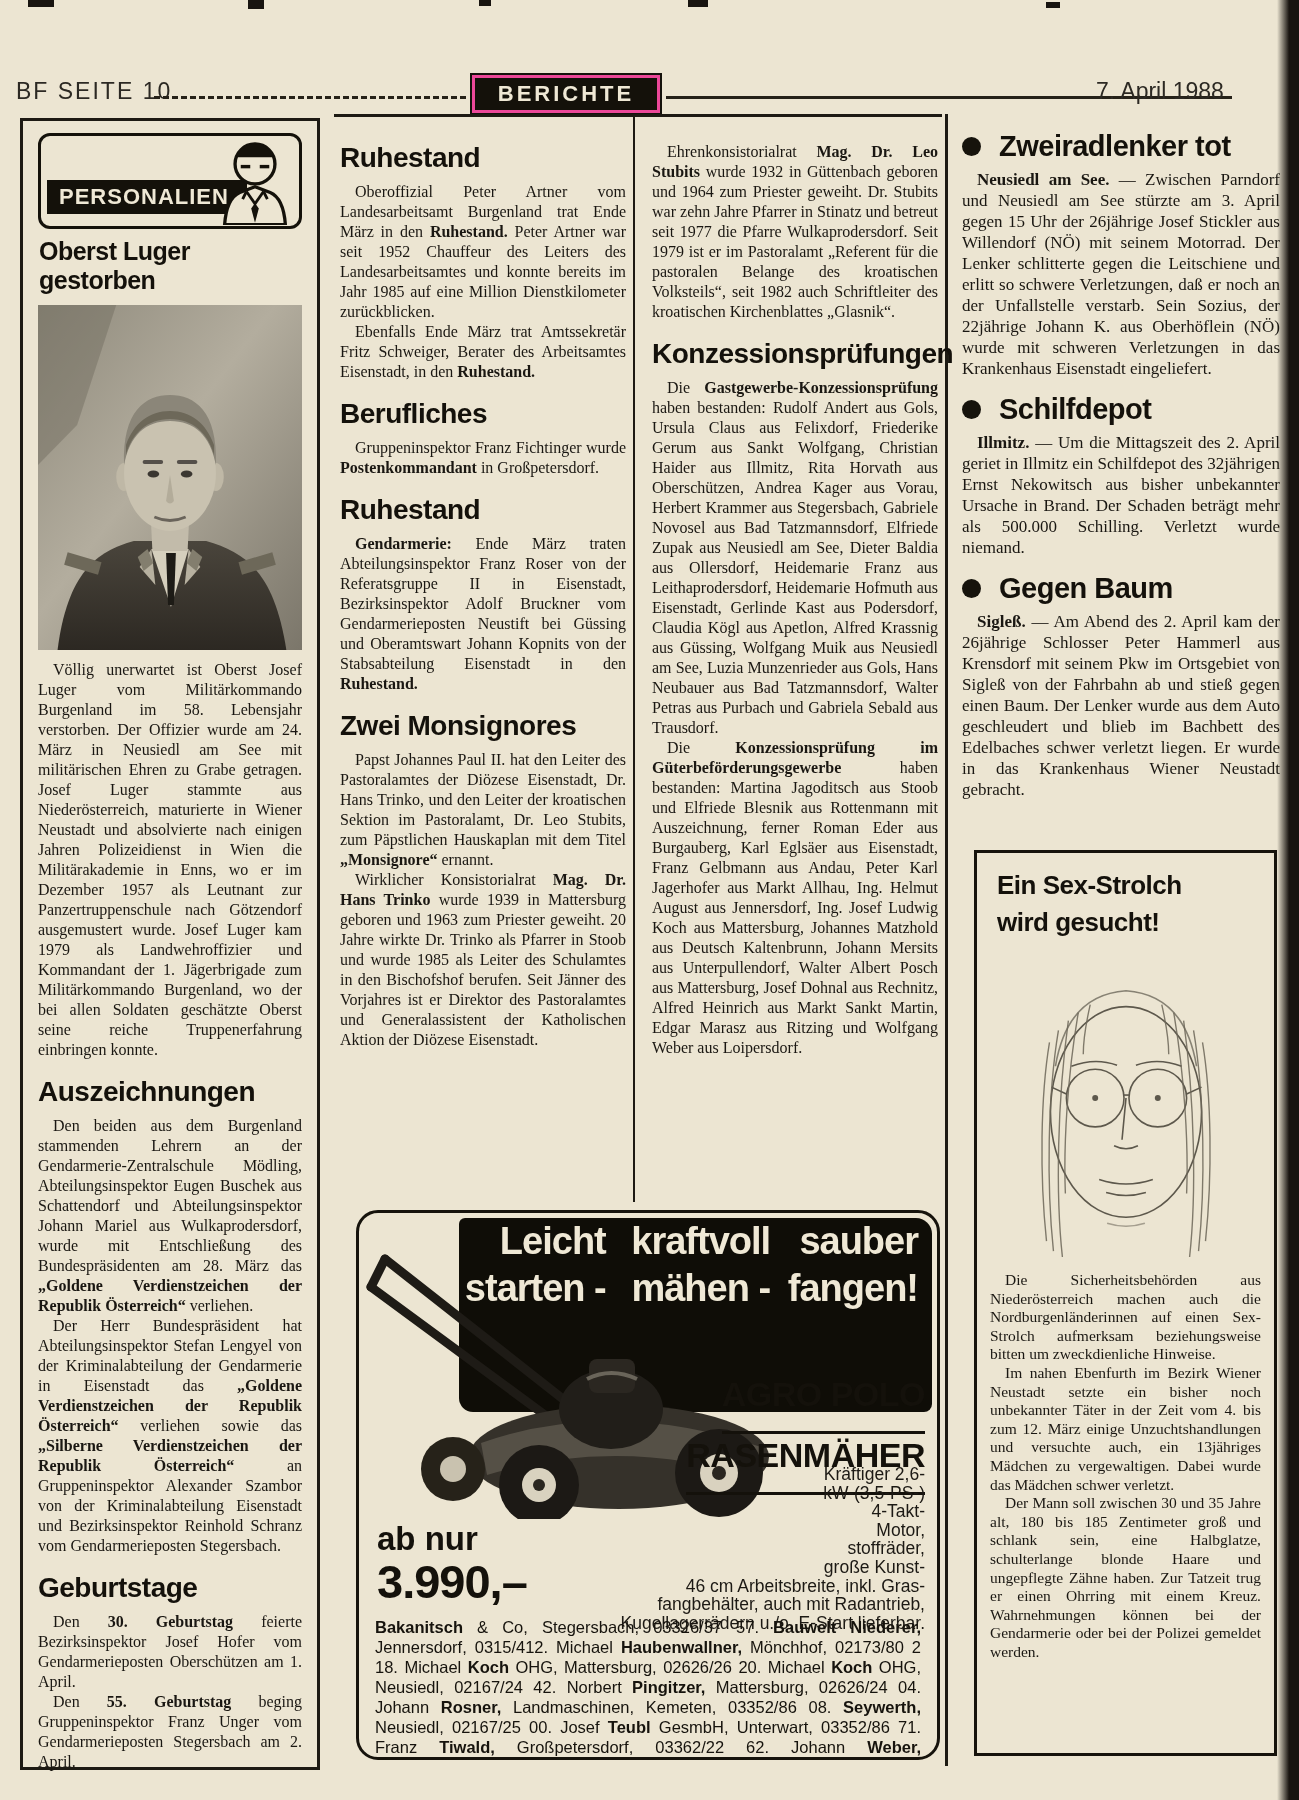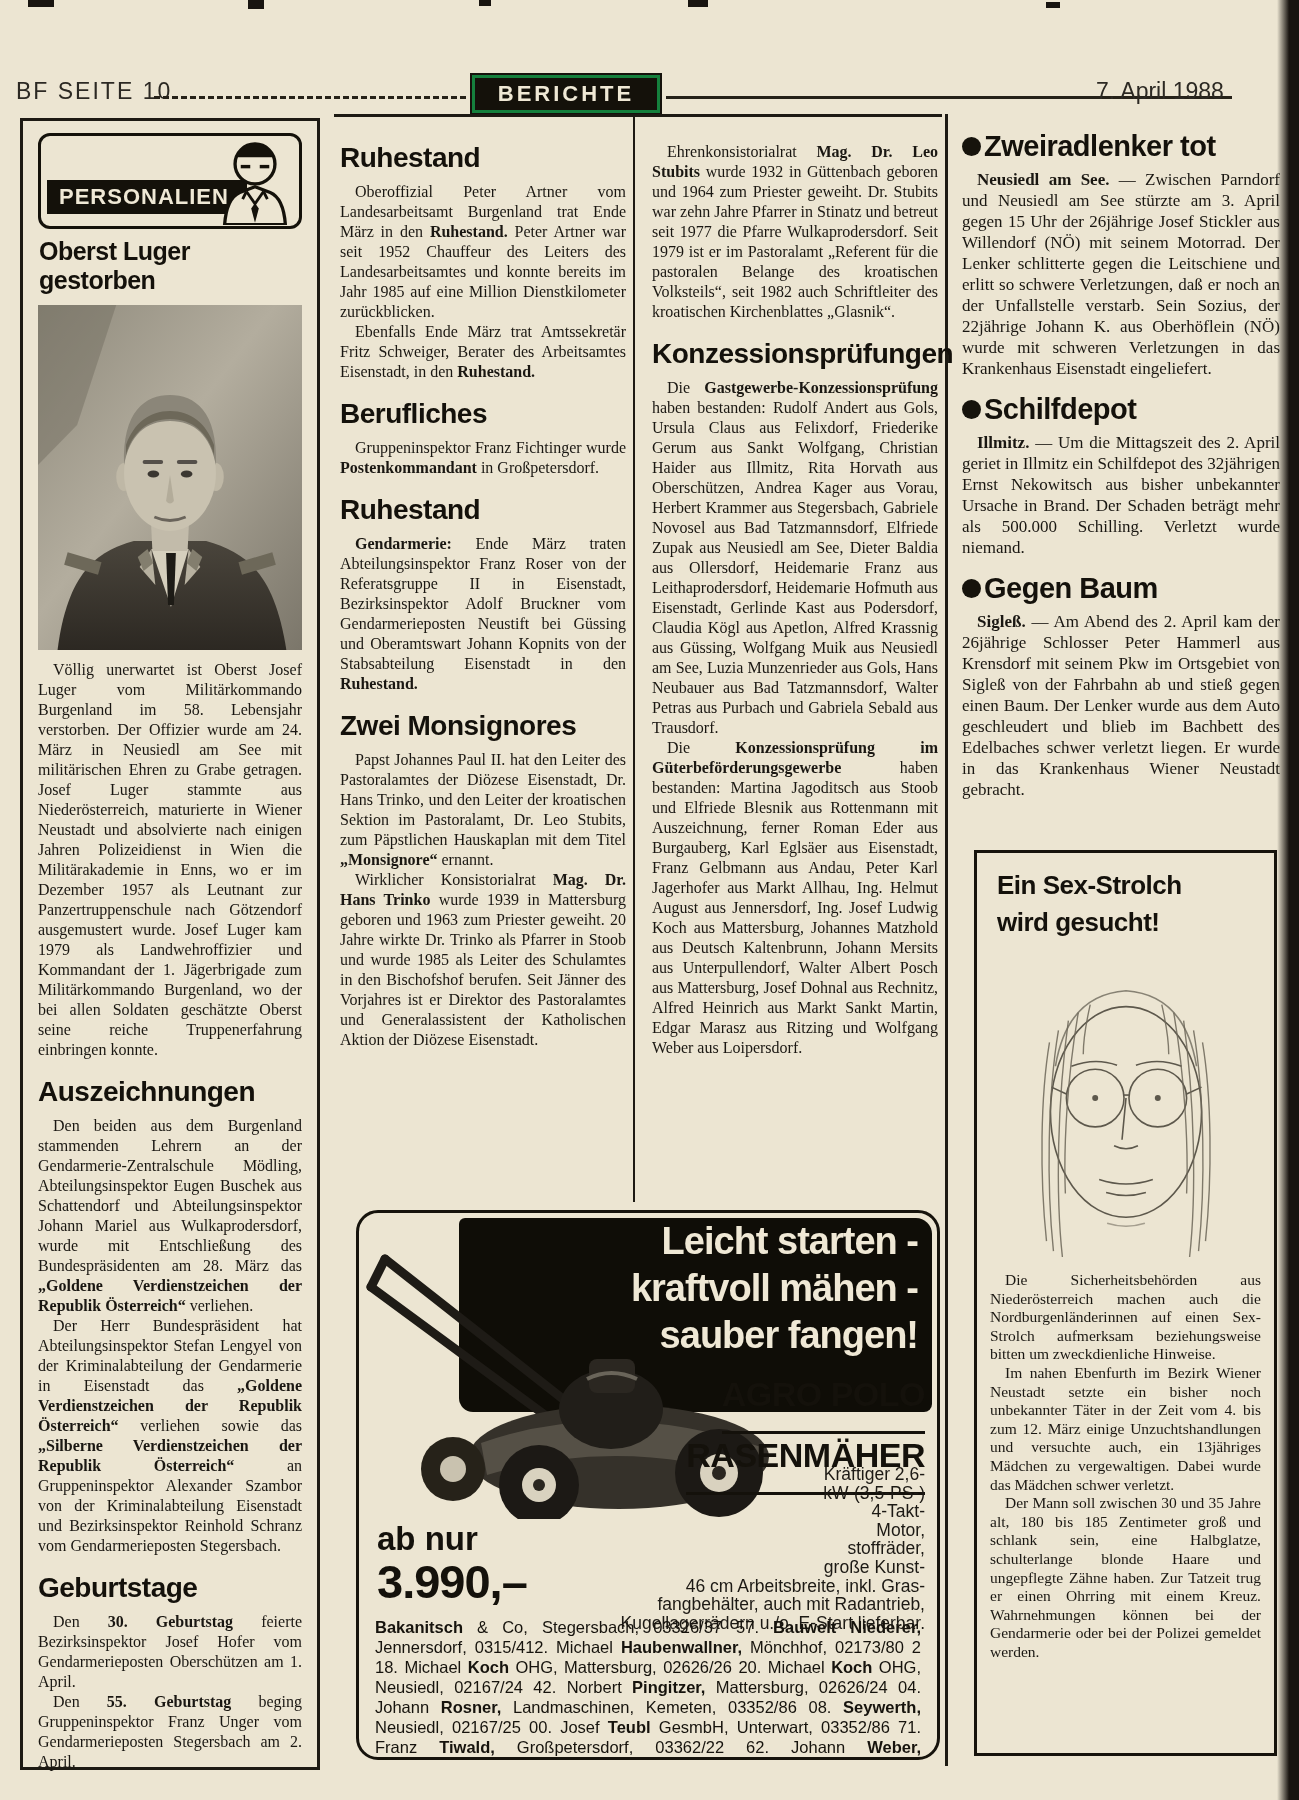--- a/index.html
+++ b/index.html
@@ -9,21 +9,21 @@
         font-family:"Liberation Serif",serif;color:#1a1712;overflow:hidden}
   
   .scan-strip{position:absolute;right:0;top:0;width:22px;height:1800px;
               background:linear-gradient(to right,rgba(24,20,16,0),#181410 55%)}
   .mark{position:absolute;background:#181410}
   
   .hdr-left{position:absolute;left:16px;top:78px;font-family:"Liberation Sans",sans-serif;
             font-size:23px;letter-spacing:2px;color:#2c2923}
   .rule-dash{position:absolute;left:154px;top:96px;width:312px;border-top:3px dashed #262219}
   .berichte{position:absolute;left:470px;top:73px;width:192px;height:42px;border:2px solid #15120c;
-            padding:3px;background:#15803d}
+            padding:3px;background:#ec4899}
   .berichte-inner{width:100%;height:100%;background:#14110a;color:#efe8d5;display:flex;
             align-items:center;justify-content:center;font-family:"Liberation Sans",sans-serif;
             font-weight:bold;font-size:22px;letter-spacing:3px}
   .rule-solid{position:absolute;left:666px;top:96px;width:566px;border-top:3px solid #262219}
   .hdr-right{position:absolute;left:1096px;top:78px;font-family:"Liberation Sans",sans-serif;
              font-size:23px;color:#2c2923}
   
   .rule-cols-top{position:absolute;left:334px;top:114px;width:608px;height:3px;background:#1d1a13}
   .vr1{position:absolute;left:633px;top:114px;width:2px;height:1088px;background:#1d1a13}
   .vr2{position:absolute;left:945px;top:114px;width:3px;height:1652px;background:#1d1a13}
@@ -43,38 +43,38 @@
   .col1 h2{font-family:"Liberation Sans",sans-serif;font-size:25px;letter-spacing:-0.5px;
            margin:4px 0 10px 1px;color:#14110b}
   .photo{display:block;width:100%;height:345px;margin-bottom:10px}
   
   .col2{position:absolute;left:340px;top:118px;width:286px}
   .col3{position:absolute;left:652px;top:118px;width:286px}
   .col2 .sh:first-child{margin-top:24px}
   .col3 .bt:first-child{margin-top:24px}
   
   .col4{position:absolute;left:962px;top:118px;width:318px}
-  .nh{display:flex;align-items:center;gap:3px;margin:14px 0 6px}
+  .nh{display:flex;align-items:center;gap:18px;margin:14px 0 6px}
   .nh .dot{width:19px;height:19px;border-radius:50%;background:#16130c;flex:none;
            font-size:0;overflow:hidden;color:transparent}
   .nh .t{font-family:"Liberation Sans",sans-serif;font-weight:bold;font-size:29px;
          letter-spacing:-0.5px;color:#14110b}
   .col4 .bt{font-size:17px;line-height:21px}
   
   .strolch{position:absolute;left:974px;top:850px;width:303px;height:906px;border:3px solid #16130c;
            padding:14px 13px;overflow:hidden}
   .strolch .tt{font-family:"Liberation Sans",sans-serif;font-weight:bold;font-size:26px;
            line-height:37px;letter-spacing:-0.5px;margin-left:7px;color:#14110b}
   .sketch{display:block;margin:6px auto 8px;width:262px;height:316px}
   .strolch .bt{font-size:15.5px;line-height:18.6px}
   
   .ad{position:absolute;left:356px;top:1210px;width:584px;height:550px;border:3px solid #16130c;
       border-radius:22px;overflow:hidden}
   .ad-slogan{position:absolute;left:100px;top:5px;right:5px;height:194px;background:#0f0d07;
-      border-radius:6px 16px 8px 14px;display:flex;flex-direction:column;
+      border-radius:6px 16px 8px 14px;display:flex;flex-direction:row;justify-content:center;
       padding-right:14px;z-index:1}
   .ad-slogan div{text-align:right;color:#efe8d5;font-family:"Liberation Sans",sans-serif;
       font-weight:bold;font-size:38px;line-height:47px;letter-spacing:-1px}
   .ad-prod{position:absolute;right:12px;top:160px;text-align:right;z-index:3;
       font-family:"Liberation Sans",sans-serif;font-weight:bold;font-size:34px;line-height:42px;
       letter-spacing:-0.5px;color:#14110b}
   .ad-prod span{display:inline-block;border-bottom:3px solid #14110b;padding-bottom:16px}
   .ad-specs{position:absolute;right:12px;top:252px;width:560px;text-align:right;z-index:3;
       font-family:"Liberation Sans",sans-serif;font-size:17.5px;line-height:18.6px;color:#1c1914}
   .ad-price{position:absolute;left:18px;top:308px;z-index:3;font-family:"Liberation Sans",sans-serif;

